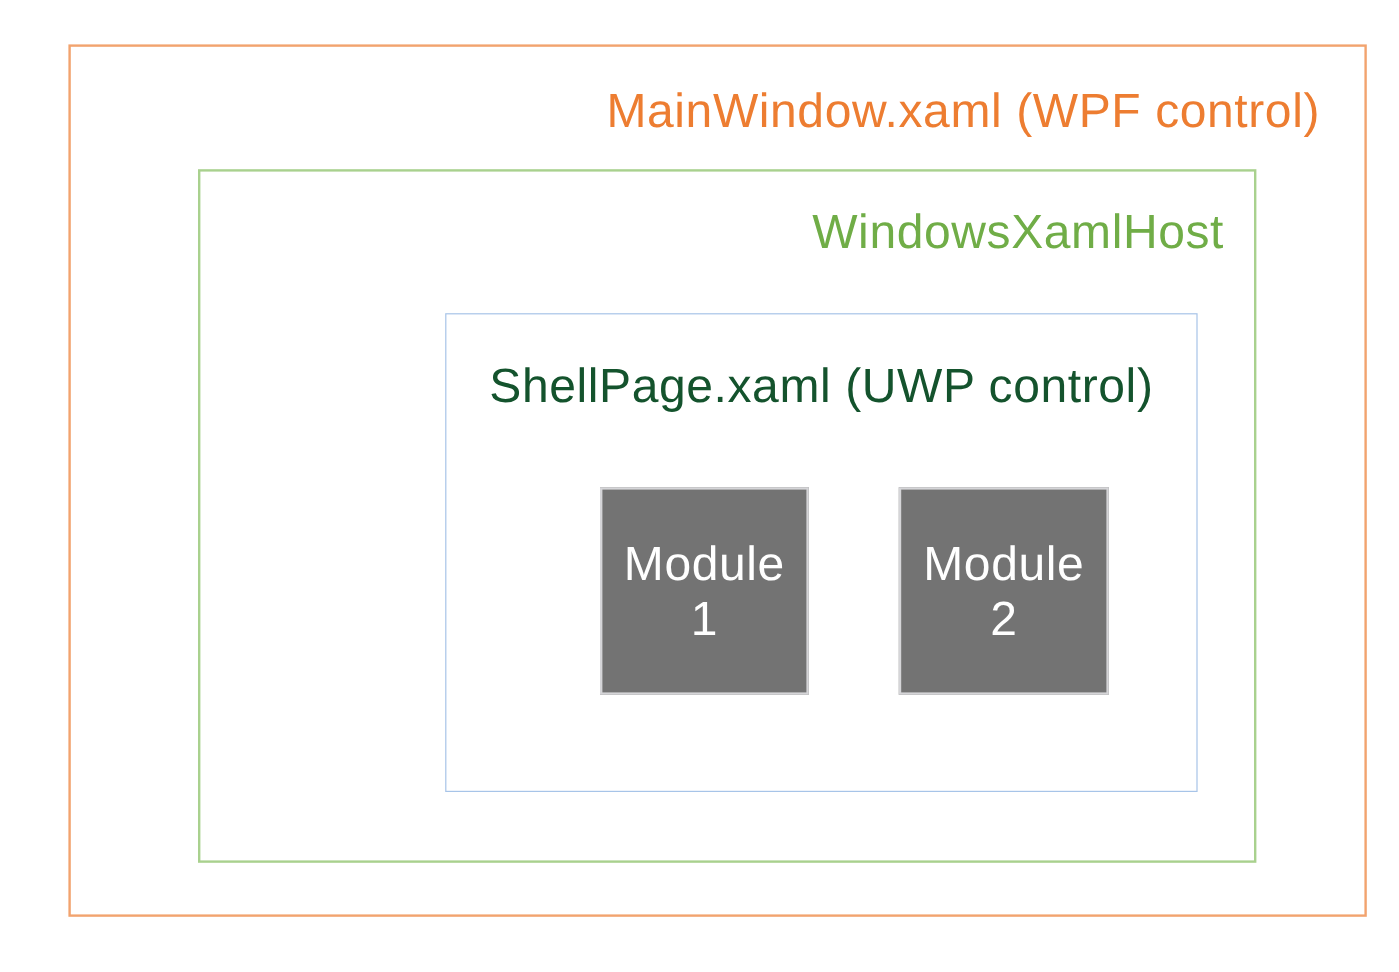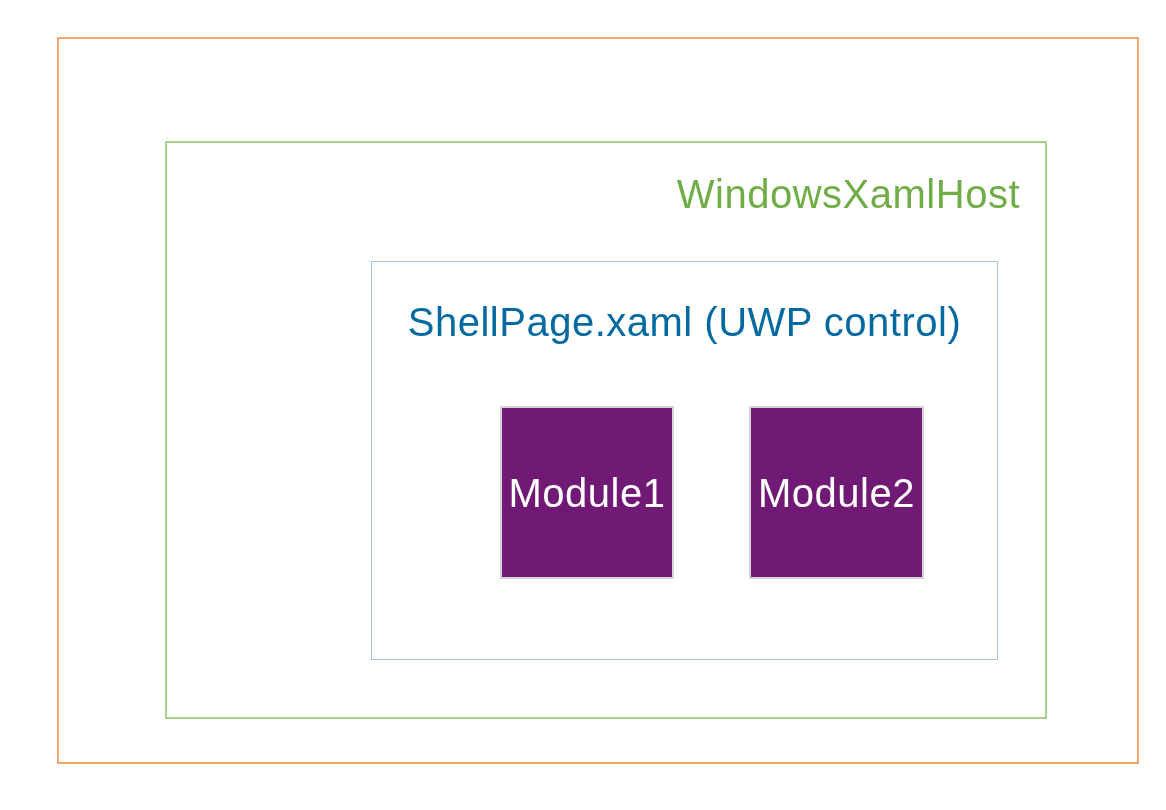--- a/index.html
+++ b/index.html
@@ -52,48 +52,49 @@
     width: 627px; height: 399px;
     border: 1.5px solid #A7C4E8;
   }
   .label-shell {
     position: absolute;
     top: 37px; left: 0;
     width: 100%;
     text-align: center;
     font-size: 40px; line-height: 46px;
     letter-spacing: 0.5px;
-    color: #0369a1;
+    color: #14532d;
     white-space: nowrap;
   }
 
   .module {
     position: absolute;
     top: 144px;
     width: 174px; height: 173px;
-    background: #701a75;
+    background: #737373;
     border: 2px solid #D5D5D8;
     display: flex;
-    flex-direction: row;
+    flex-direction: column;
     align-items: center;
     justify-content: center;
     color: #FFFFFF;
     font-size: 40px; line-height: 46px;
     letter-spacing: 0.5px;
     text-align: center;
   }
   .module-1 { left: 128px; }
   .module-2 { left: 377px; width: 175px; }
 </style>
 </head>
 <body>
 
 <div class="canvas">
 
   <div class="box box-outer">
+    <div class="label-outer">MainWindow.xaml (WPF control)</div>
 
     <div class="box box-host">
       <div class="label-host">WindowsXamlHost</div>
 
       <div class="box box-shell">
         <div class="label-shell">ShellPage.xaml (UWP control)</div>
 
         <div class="module module-1">
           <span>Module</span>
           <span>1</span>

